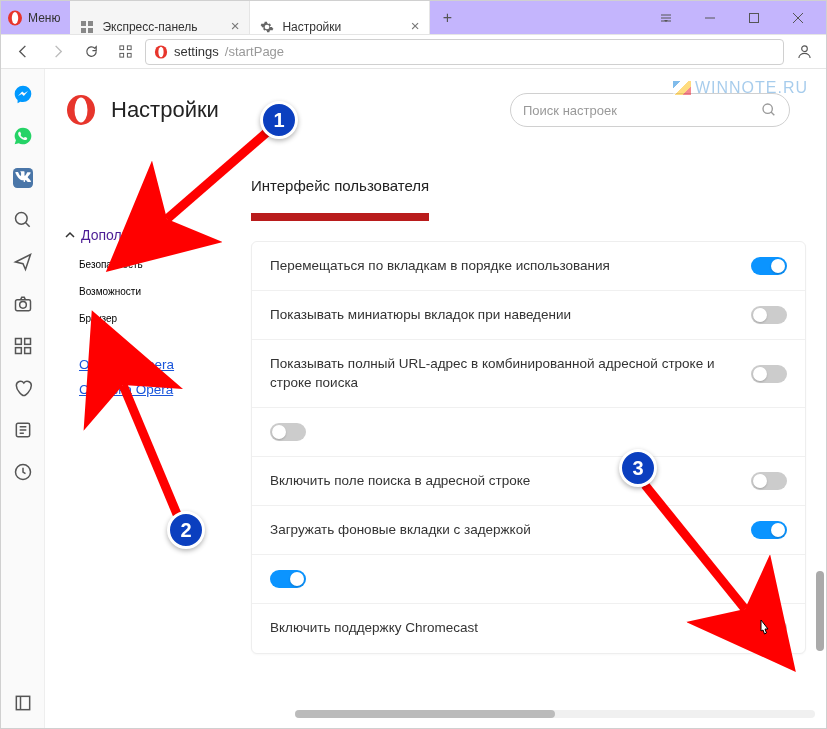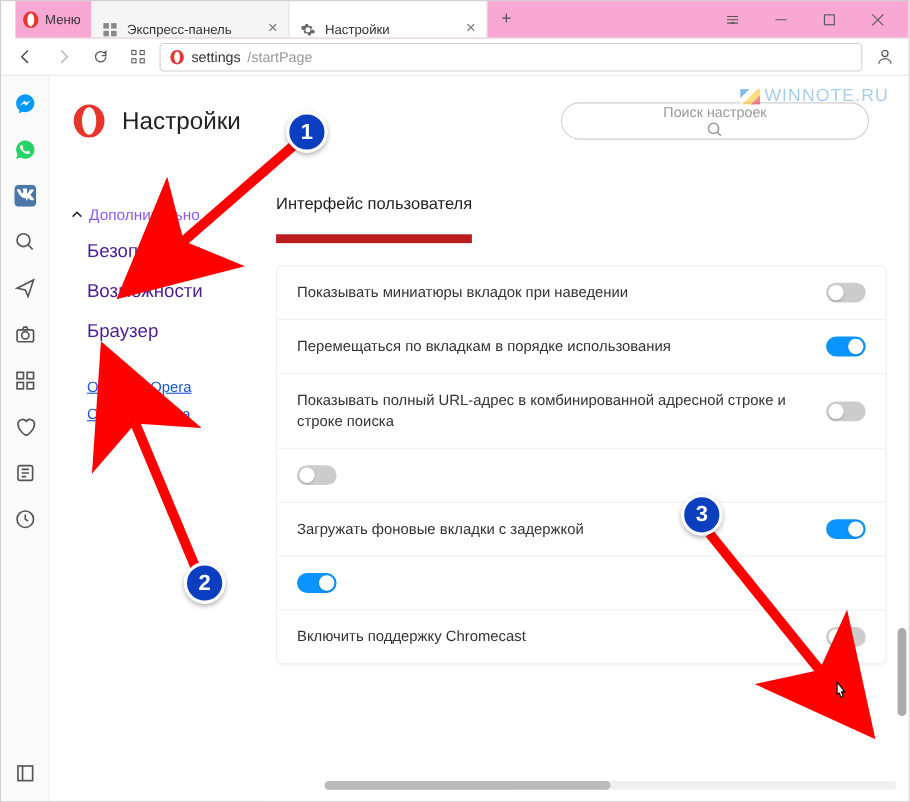--- a/index.html
+++ b/index.html
@@ -1,17 +1,17 @@
 <!DOCTYPE html>
 <html><head>
 <meta charset="utf-8">
 <style>
   * { margin: 0; padding: 0; box-sizing: border-box; font-family: -apple-system, BlinkMacSystemFont, "Segoe UI", Arial, sans-serif; }
   body { width: 827px; height: 729px; background: #fff; position: relative; overflow: hidden; border: 1px solid #d0d0d0;}
-  .titlebar { height: 34px; display: flex; align-items: center; background: #f9a8d4; border-bottom: 1px solid #e5e5e5; margin-left: 13px; }
+  .titlebar { height: 34px; display: flex; align-items: center; background: #c4b5fd; border-bottom: 1px solid #e5e5e5; }
   .opera-btn { display: flex; align-items: center; padding: 0 10px 0 6px; height: 100%; font-size: 12px; color: #333; gap: 5px; }
   .win-controls { margin-left: auto; display: flex; gap: 4px; padding-right: 8px; align-items: center;}
   .win-btn { width: 40px; height: 28px; display: flex; align-items: center; justify-content: center; color: #555;}
   .win-btn svg { width: 12px; height: 12px; }
   .tabs { display: flex; height: 100%; align-items: stretch; }
   .tab { display: flex; align-items: flex-end; gap: 8px; padding: 0 10px; font-size: 12px; color: #333; border-right: 1px solid #e5e5e5; min-width: 180px; position: relative;}
   .tab.active { background: #fff; }
   .tab.inactive { background: #f5f5f5; }
   .tab .close { margin-left: auto; color: #777; font-size: 15px; }
   .tab-icon { width: 14px; height: 14px; display: flex; align-items: center; justify-content: center;}
@@ -24,26 +24,26 @@
   .addr-field .fg { color: #333; }
   .body-area { display: flex; height: calc(100% - 68px); }
   .leftbar { width: 44px; background: #fafafa; border-right: 1px solid #eee; display: flex; flex-direction: column; align-items: center; padding-top: 14px; gap: 20px; }
   .leftbar .side-icon { width: 22px; height: 22px; display: flex; align-items: center; justify-content: center; color: #666; }
   .leftbar .side-icon svg { width: 20px; height: 20px; }
   .leftbar .spacer { flex: 1; }
   .content { flex: 1; display: flex; flex-direction: column; background: #fff; position: relative; }
   .content-header { display: flex; align-items: center; padding: 24px 36px 12px 20px; gap: 14px; }
   .opera-logo-lg { width: 32px; height: 32px; }
   .page-title { font-size: 22px; font-weight: 300; color: #222; }
-  .search-box { margin-left: auto; width: 280px; height: 34px; border: 1px solid #d0d0d0; border-radius: 17px; display: flex; align-items: center; padding: 0 12px; color: #999; font-size: 13px; justify-content: space-between; flex-direction: column; }
+  .search-box { margin-left: auto; width: 280px; height: 34px; border: 1px solid #d0d0d0; border-radius: 17px; display: flex; align-items: center; padding: 0 12px; color: #999; font-size: 13px; justify-content: space-between; }
   .content-body { flex: 1; display: flex; overflow: hidden; }
   .settings-nav { width: 196px; padding: 40px 10px 0 14px; font-size: 14px; }
   .settings-nav .nav-item { padding: 8px 6px; color: #555; cursor: pointer; }
-  .settings-nav .nav-item.exp { display: flex; align-items: center; gap: 6px; font-weight: 400; color: #8b5cf6;}
-  .settings-nav .nav-item.sub { padding-left: 20px; color: #4c1d95; font-size: 17px;}
+  .settings-nav .nav-item.exp { display: flex; align-items: center; gap: 6px; font-weight: 400; color: #4c1d95; margin-top: 40px;}
+  .settings-nav .nav-item.sub { padding-left: 20px; color: #000000; font-size: 10px;}
   .settings-nav .nav-link { padding: 5px 6px 5px 20px; color: #1a56db; text-decoration: underline; font-size: 13.5px; cursor: pointer;}
   .settings-nav .block-links { margin-top: 20px;}
   .settings-main { flex: 1; padding: 38px 20px 10px 10px; overflow-y: auto; background: #fff;}
   .section-title { font-size: 15px; color: #222; padding-bottom: 4px; margin-bottom: 16px; }
   .section-title-underline { display: inline-block; border-bottom: 8px solid #b91c1c; padding-bottom: 19px;}
   .settings-card { background: #fff; border: 1px solid #eee; border-radius: 6px; box-shadow: 0 1px 2px rgba(0,0,0,0.03);}
   .row { display: flex; align-items: center; padding: 15px 18px; border-bottom: 1px solid #f0f0f0; gap: 12px; }
   .row:last-child { border-bottom: none; }
   .row-label { flex: 1; font-size: 13.5px; color: #333; line-height: 1.35; }
   .toggle { width: 36px; height: 18px; border-radius: 10px; background: #ccc; position: relative; flex-shrink: 0;}
@@ -261,38 +261,44 @@
         <div class="nav-item sub">Браузер</div>
         <div class="block-links">
           <div class="nav-link">Оценить Opera</div>
           <div class="nav-link">Справка Opera</div>
         </div>
       </div>
       <div class="settings-main">
         <div class="section-title"><span class="section-title-underline">Интерфейс пользователя</span></div>
         <div class="settings-card" id="rows-container">
             <div class="row">
-              <div class="row-label">Показывать миниатюры вкладок при наведении</div>
-              <div class="toggle">
-                <div class="knob"></div>
-              </div>
-            </div>
-            <div class="row">
               <div class="row-label">Перемещаться по вкладкам в порядке использования</div>
               <div class="toggle on">
                 <div class="knob"></div>
               </div>
             </div>
             <div class="row">
+              <div class="row-label">Показывать миниатюры вкладок при наведении</div>
+              <div class="toggle">
+                <div class="knob"></div>
+              </div>
+            </div>
+            <div class="row">
               <div class="row-label">Показывать полный URL-адрес в комбинированной адресной строке и строке поиска</div>
               <div class="toggle">
                 <div class="knob"></div>
               </div>
             </div>
             <div class="row">
+              <div class="toggle">
+                <div class="knob"></div>
+              </div>
+            </div>
+            <div class="row">
+              <div class="row-label">Включить поле поиска в адресной строке</div>
               <div class="toggle">
                 <div class="knob"></div>
               </div>
             </div>
             <div class="row">
               <div class="row-label">Загружать фоновые вкладки с задержкой</div>
               <div class="toggle on">
                 <div class="knob"></div>
               </div>
             </div>

